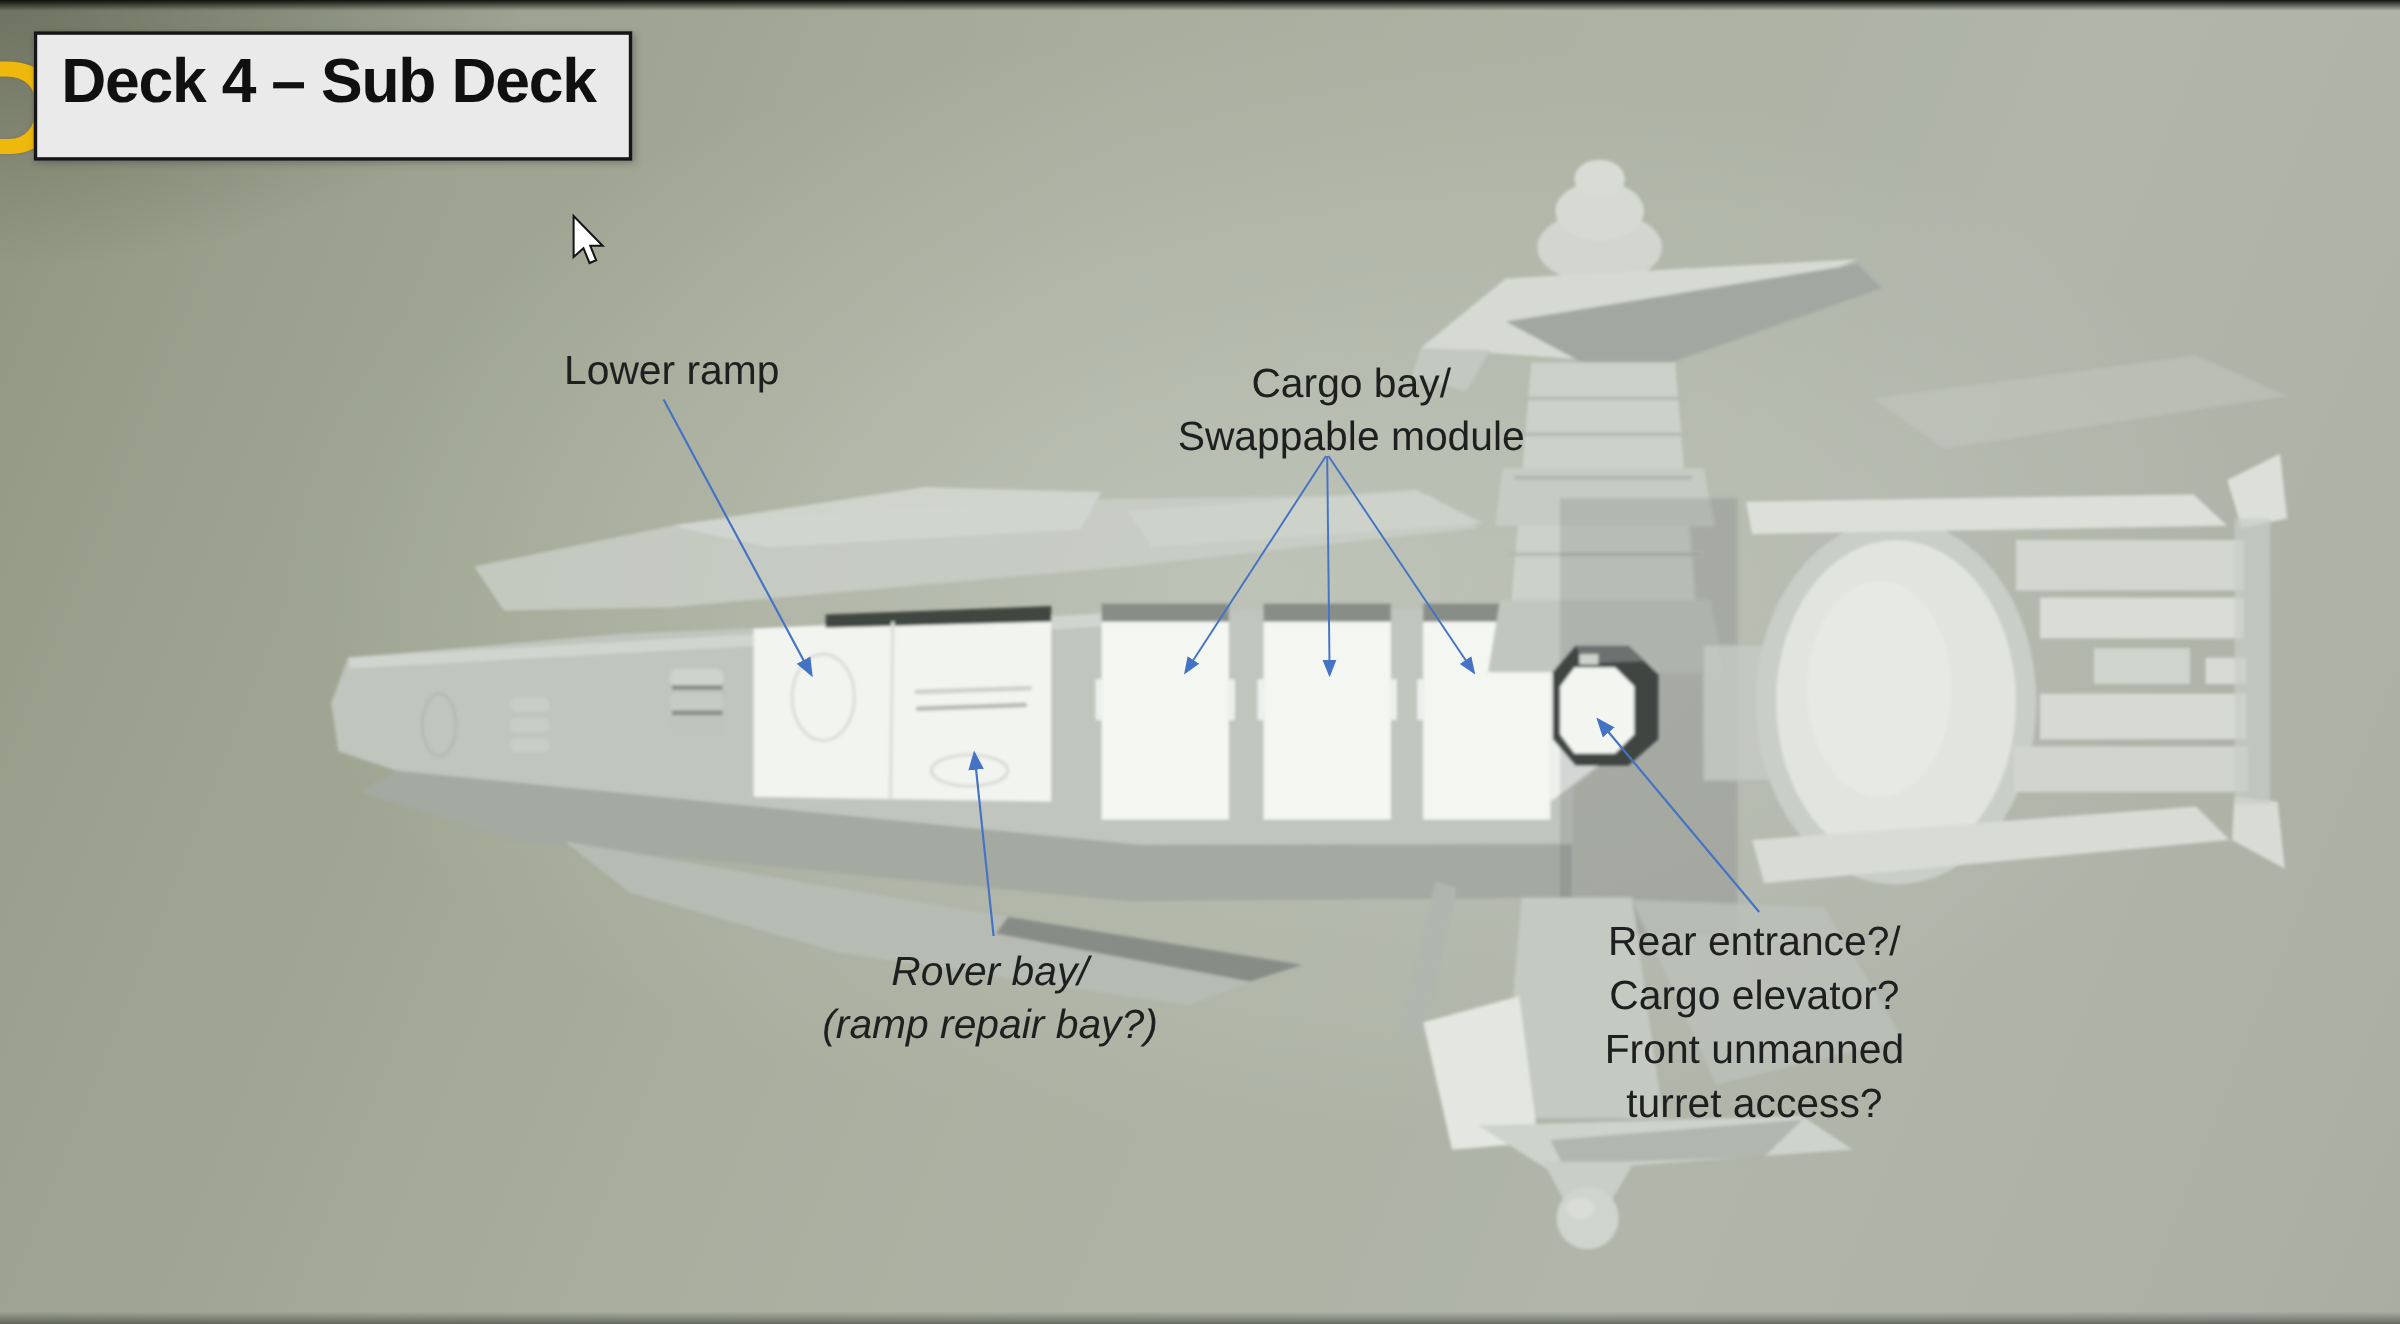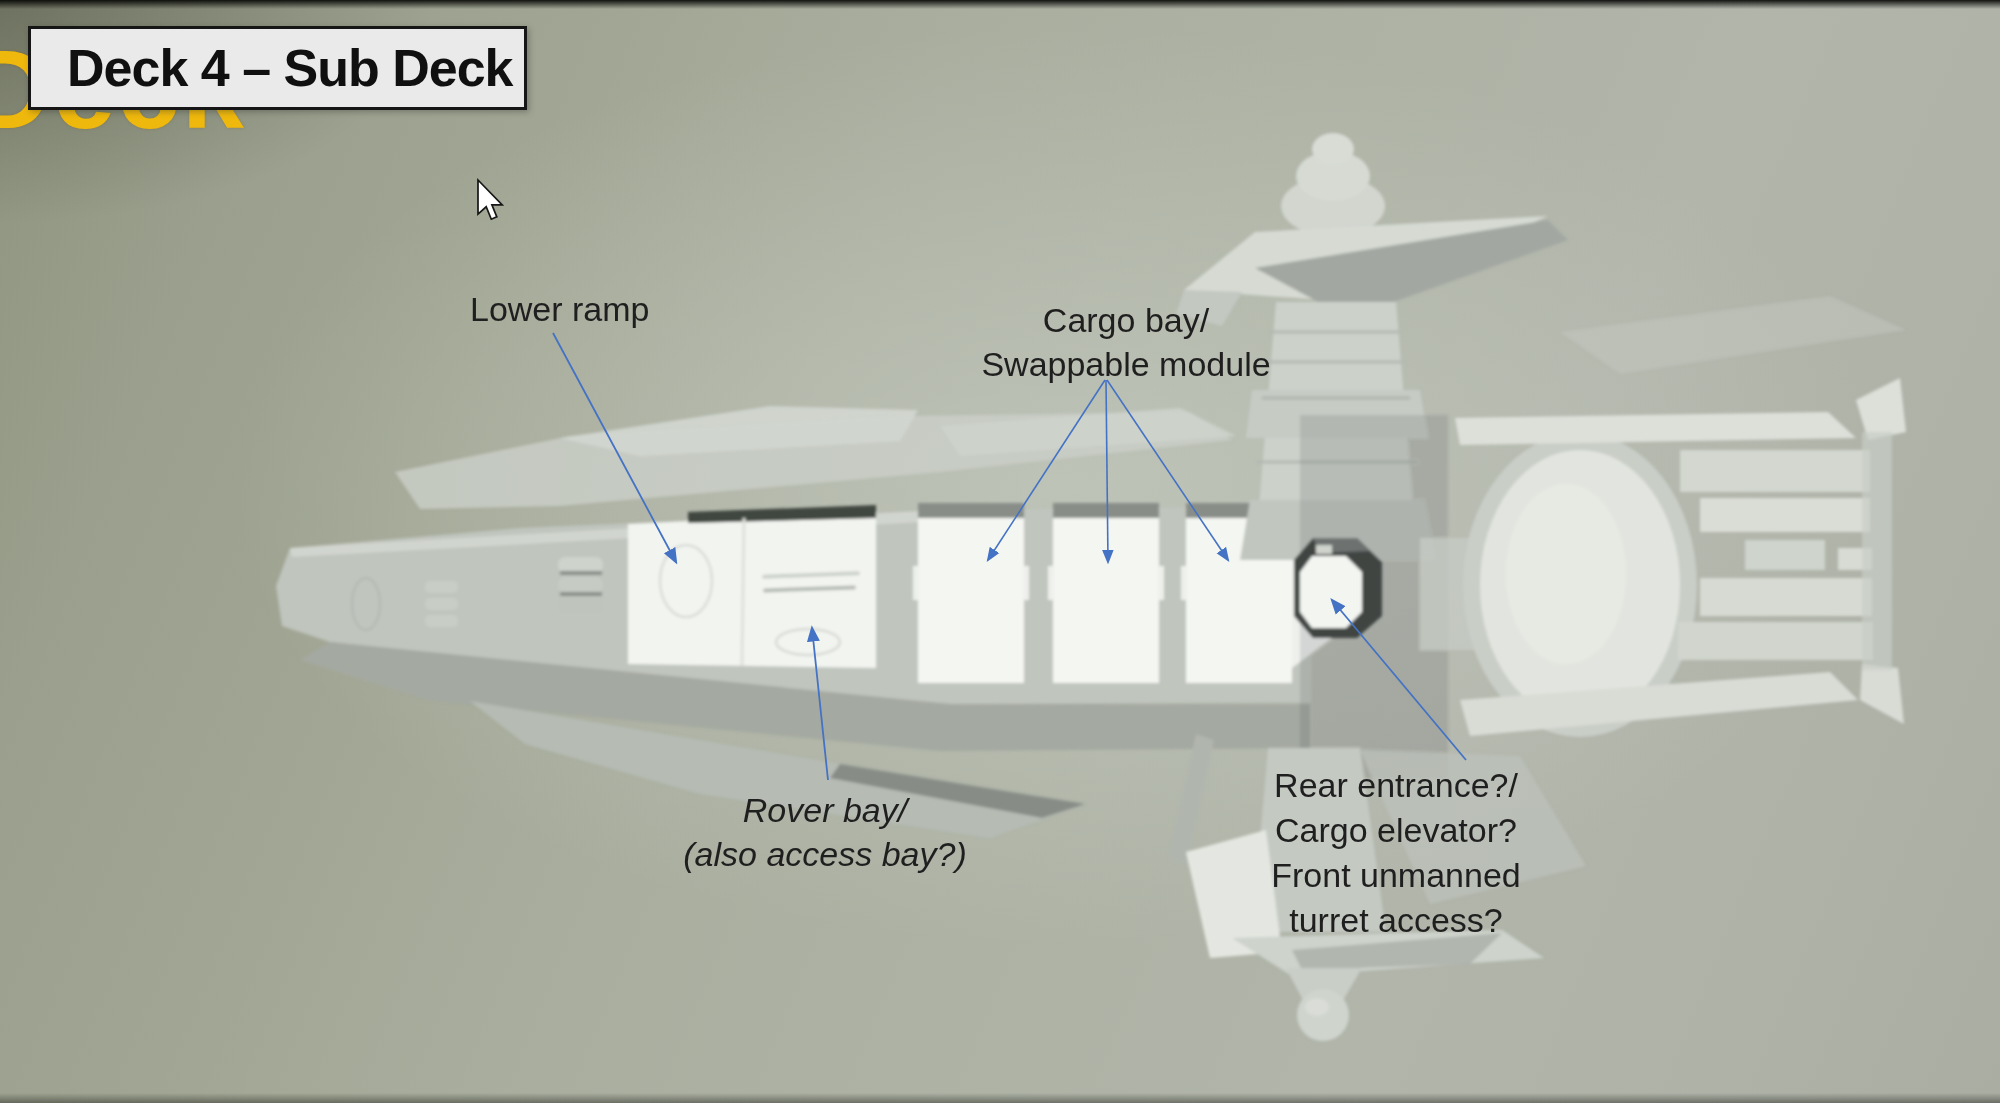--- a/index.html
+++ b/index.html
@@ -21,26 +21,26 @@
   .ah{fill:var(--annotation-arrow,#4472c4);}
   .ann{position:absolute;color:var(--label-text,#1f1f1f);font-size:34px;line-height:44px;white-space:nowrap;}
   .ann.center{text-align:center;transform:translateX(-50%);}
   .bg-deck{
     position:absolute;left:-30px;top:34px;z-index:1;
     font-size:112px;font-weight:bold;line-height:1;letter-spacing:2px;
     color:var(--accent-yellow,#efb80d);
     text-shadow:0 0 3px rgba(120,90,0,0.35);
   }
   .title-box{
-    position:absolute;left:28px;top:26px;width:499px;height:84px;z-index:2;
+    position:absolute;left:28px;top:26px;width:499px;height:108px;z-index:2;
     box-sizing:border-box;border:3px solid var(--title-border,#161616);
     background:var(--title-background,#eaeaea);
     color:var(--title-text,#101010);
     font-size:52px;font-weight:bold;letter-spacing:-1px;
-    line-height:78px;padding-left:36px;
+    line-height:78px;padding-left:20px;
     box-shadow:2px 2px 6px rgba(40,42,36,0.35);
   }
   .cursor-svg{position:absolute;left:476px;top:178px;overflow:visible;z-index:3;}
   .cursor-svg polygon{fill:var(--cursor-fill,#ffffff);stroke:var(--cursor-outline,#161616);stroke-width:1.7;}
 </style>
 </head>
 <body>
 
 <div class="stage">
 
@@ -184,24 +184,24 @@
     <div>Lower ramp</div>
   </div>
 
   <div class="ann center" style="left:1126px;top:298px;">
     <div>Cargo bay/</div>
     <div>Swappable module</div>
   </div>
 
   <div class="ann center" style="left:825px;top:788px;font-style:italic;">
     <div>Rover bay/</div>
-    <div>(also access bay?)</div>
-  </div>
-
-  <div class="ann center" style="left:1396px;top:763px;line-height:45px;">
+    <div>(ramp repair bay?)</div>
+  </div>
+
+  <div class="ann center" style="left:1462px;top:763px;line-height:45px;">
     <div>Rear entrance?/</div>
     <div>Cargo elevator?</div>
     <div>Front unmanned</div>
     <div>turret access?</div>
   </div>
 
   <div class="bg-deck">Deck</div>
 
   <div class="title-box">
     <span>Deck 4 – Sub Deck</span>

